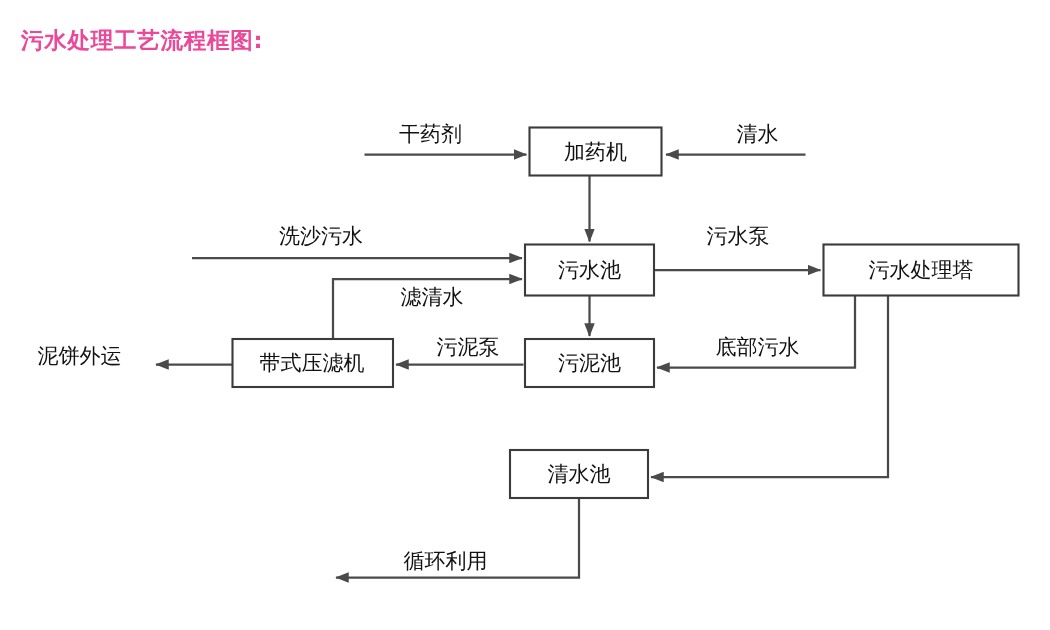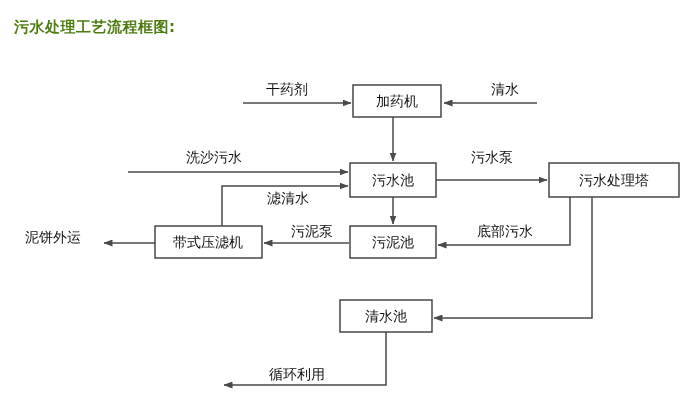--- a/index.html
+++ b/index.html
@@ -20,21 +20,21 @@
     top: 0;
     width: 700px;
     height: 420px;
   }
   .page-title {
     position: absolute;
     left: 14px;
     top: 18px;
     font-size: 15px;
     font-weight: bold;
-    color: #4d7c0f;
+    color: #ec4899;
     letter-spacing: 0.5px;
     white-space: nowrap;
   }
   svg.flow-svg {
     position: absolute;
     left: 0;
     top: 0;
     width: 700px;
     height: 420px;
   }

